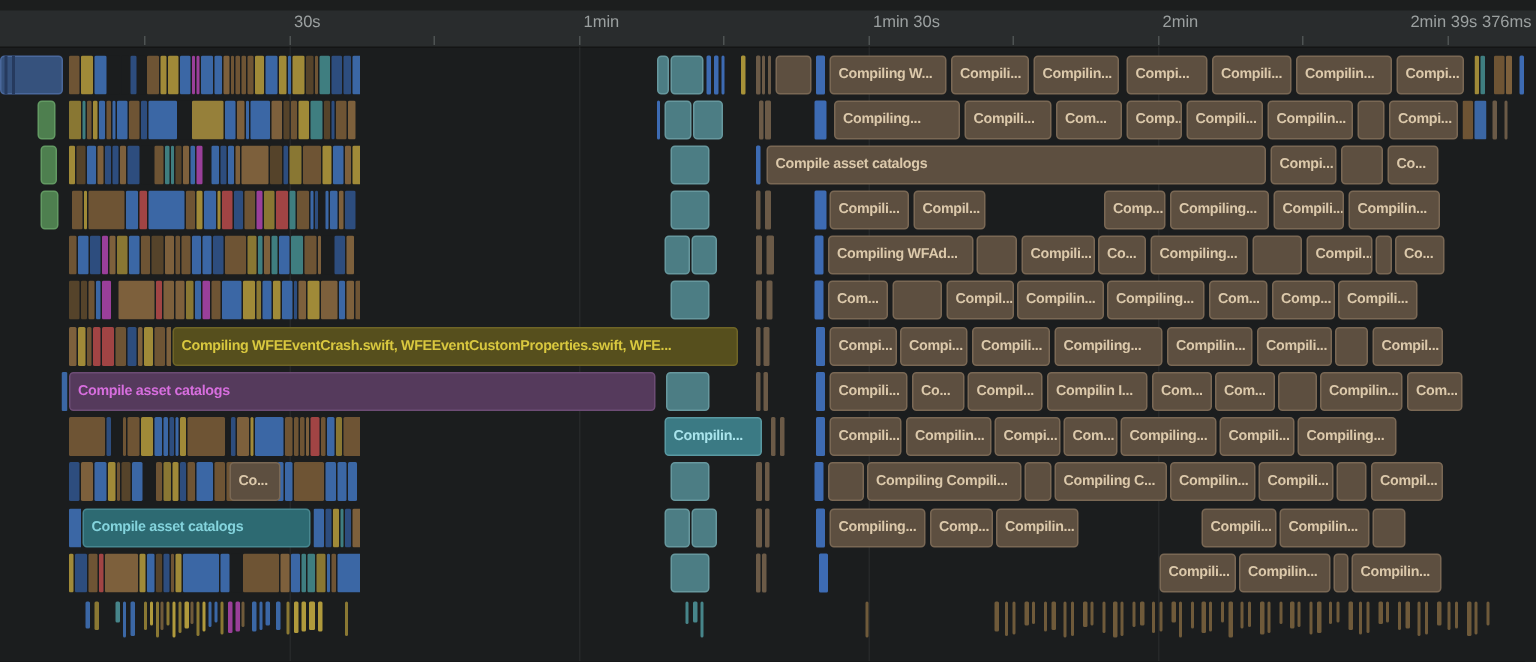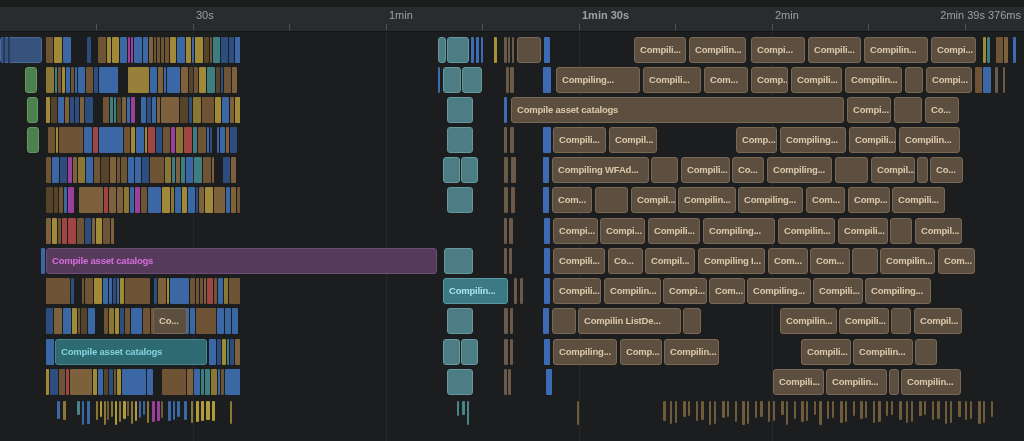--- a/index.html
+++ b/index.html
@@ -35,21 +35,21 @@
   .btick{position:absolute;border-radius:1px;}
 </style>
 </head>
 <body>
 
 <div class="stage">
   <div class="ruler" id="ruler">
     <div class="ruler-topstrip"></div>
   <span class="rlabel" style="left: 196px;">30s</span>
       <span class="rlabel" style="left: 389px;">1min</span>
-      <span class="rlabel" style="left: 582px; font-weight: bold;">1min 30s</span>
+      <span class="rlabel" style="left: 582px;">1min 30s</span>
       <span class="rlabel" style="left: 775px;">2min</span>
       <span class="rlabel" style="right: 3px;">2min 39s 376ms</span>
       <div class="rtick" style="left: 96px;"></div>
       <div class="rtick" style="left: 193px;"></div>
       <div class="rtick" style="left: 289px;"></div>
       <div class="rtick" style="left: 386px;"></div>
       <div class="rtick" style="left: 482px;"></div>
       <div class="rtick" style="left: 579px;"></div>
       <div class="rtick" style="left: 675px;"></div>
       <div class="rtick" style="left: 772px;"></div>
@@ -104,20 +104,23 @@
         <div class="seg seg-teal" style="left: 447px; width: 22px;"></div>
         <div class="seg seg-blue" style="left: 471px; width: 3px;"></div>
         <div class="seg seg-blue" style="left: 476px; width: 3px;"></div>
         <div class="seg seg-blue" style="left: 481px; width: 2px;"></div>
         <div class="seg seg-yellowS" style="left: 494px; width: 3px;"></div>
         <div class="seg seg-brs" style="left: 504px; width: 3px;"></div>
         <div class="seg seg-brs" style="left: 508px; width: 2px;"></div>
         <div class="seg seg-brs" style="left: 512px; width: 2px;"></div>
         <div class="seg seg-brown" style="left: 517px; width: 24px;"></div>
         <div class="seg seg-blue" style="left: 544px; width: 6px;"></div>
+        <div class="seg seg-brown" style="left: 553px; width: 78px;">
+          <span class="lbl">Compiling W...</span>
+        </div>
         <div class="seg seg-brown" style="left: 634px; width: 52px;">
           <span class="lbl">Compili...</span>
         </div>
         <div class="seg seg-brown" style="left: 689px; width: 57px;">
           <span class="lbl">Compilin...</span>
         </div>
         <div class="seg seg-brown" style="left: 751px; width: 54px;">
           <span class="lbl">Compi...</span>
         </div>
         <div class="seg seg-brown" style="left: 808px; width: 53px;">
@@ -424,20 +427,23 @@
           <div class="stripe" style="width: 3px; background: rgb(110, 84, 52);"></div>
           <div class="stripe" style="width: 5px; background: rgb(161, 68, 68);"></div>
           <div class="stripe" style="width: 8px; background: rgb(161, 68, 68);"></div>
           <div class="stripe" style="width: 7px; background: rgb(110, 84, 52);"></div>
           <div class="stripe" style="width: 6px; background: rgb(45, 77, 126);"></div>
           <div class="stripe" style="width: 3px; background: rgb(125, 96, 60);"></div>
           <div class="stripe" style="width: 6px; background: rgb(160, 138, 56);"></div>
           <div class="stripe" style="width: 7px; background: rgb(110, 84, 52);"></div>
           <div class="stripe" style="width: 8px; background: rgb(125, 96, 60);"></div>
         </div>
+        <div class="seg seg-yellowL" style="left: 115px; width: 377px;">
+          <span class="lbl">Compiling WFEEventCrash.swift, WFEEventCustomProperties.swift, WFE...</span>
+        </div>
         <div class="seg seg-brs" style="left: 504px; width: 3px;"></div>
         <div class="seg seg-brs" style="left: 509px; width: 4px;"></div>
         <div class="seg seg-blue" style="left: 544px; width: 6px;"></div>
         <div class="seg seg-brown" style="left: 553px; width: 45px;">
           <span class="lbl">Compi...</span>
         </div>
         <div class="seg seg-brown" style="left: 600px; width: 45px;">
           <span class="lbl">Compi...</span>
         </div>
         <div class="seg seg-brown" style="left: 648px; width: 52px;">
@@ -471,21 +477,21 @@
         <div class="seg seg-brown" style="left: 553px; width: 52px;">
           <span class="lbl">Compili...</span>
         </div>
         <div class="seg seg-brown" style="left: 608px; width: 35px;">
           <span class="lbl">Co...</span>
         </div>
         <div class="seg seg-brown" style="left: 645px; width: 50px;">
           <span class="lbl">Compil...</span>
         </div>
         <div class="seg seg-brown" style="left: 698px; width: 67px;">
-          <span class="lbl">Compiling I...</span>
+          <span class="lbl">Compilin I...</span>
         </div>
         <div class="seg seg-brown" style="left: 768px; width: 40px;">
           <span class="lbl">Com...</span>
         </div>
         <div class="seg seg-brown" style="left: 810px; width: 40px;">
           <span class="lbl">Com...</span>
         </div>
         <div class="seg seg-brown" style="left: 852px; width: 26px;"></div>
         <div class="seg seg-brown" style="left: 880px; width: 55px;">
           <span class="lbl">Compilin...</span>
@@ -580,23 +586,26 @@
         </div>
         <div class="seg seg-brown" style="left: 153px; width: 34px;">
           <span class="lbl">Co...</span>
         </div>
         <div class="seg seg-teal" style="left: 447px; width: 26px;"></div>
         <div class="seg seg-brs" style="left: 504px; width: 4px;"></div>
         <div class="seg seg-brs" style="left: 510px; width: 3px;"></div>
         <div class="seg seg-blue" style="left: 543px; width: 6px;"></div>
         <div class="seg seg-brown" style="left: 552px; width: 24px;"></div>
         <div class="seg seg-brown" style="left: 578px; width: 103px;">
-          <span class="lbl">Compilin ListDe...</span>
+          <span class="lbl">Compiling Compili...</span>
         </div>
         <div class="seg seg-brown" style="left: 683px; width: 18px;"></div>
+        <div class="seg seg-brown" style="left: 703px; width: 75px;">
+          <span class="lbl">Compiling C...</span>
+        </div>
         <div class="seg seg-brown" style="left: 780px; width: 57px;">
           <span class="lbl">Compilin...</span>
         </div>
         <div class="seg seg-brown" style="left: 839px; width: 50px;">
           <span class="lbl">Compili...</span>
         </div>
         <div class="seg seg-brown" style="left: 891px; width: 20px;"></div>
         <div class="seg seg-brown" style="left: 914px; width: 48px;">
           <span class="lbl">Compil...</span>
         </div>

